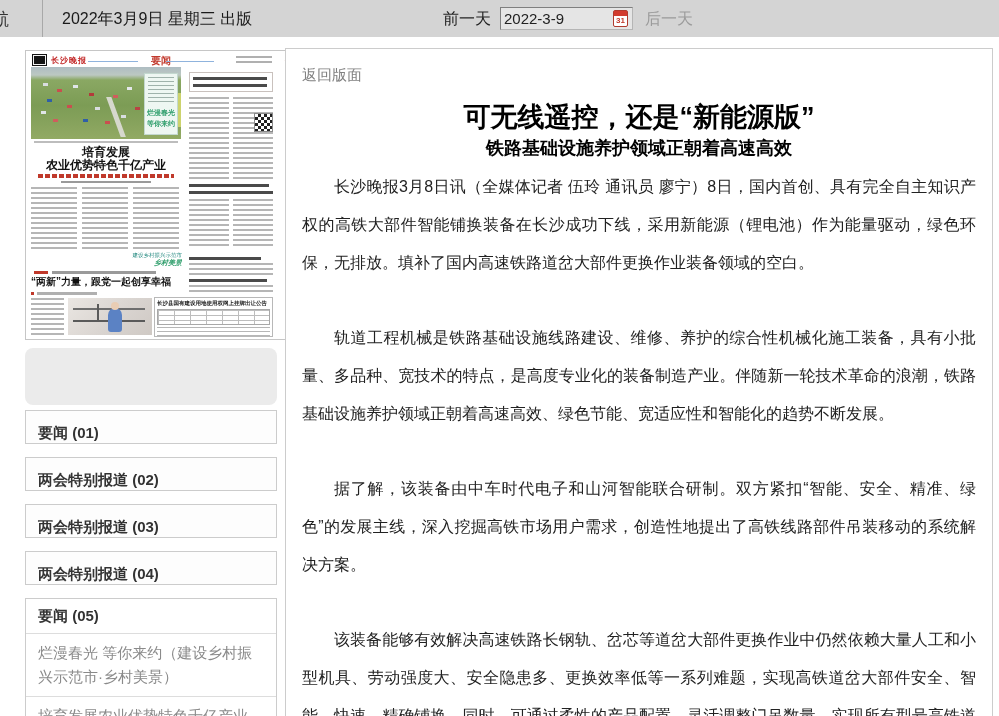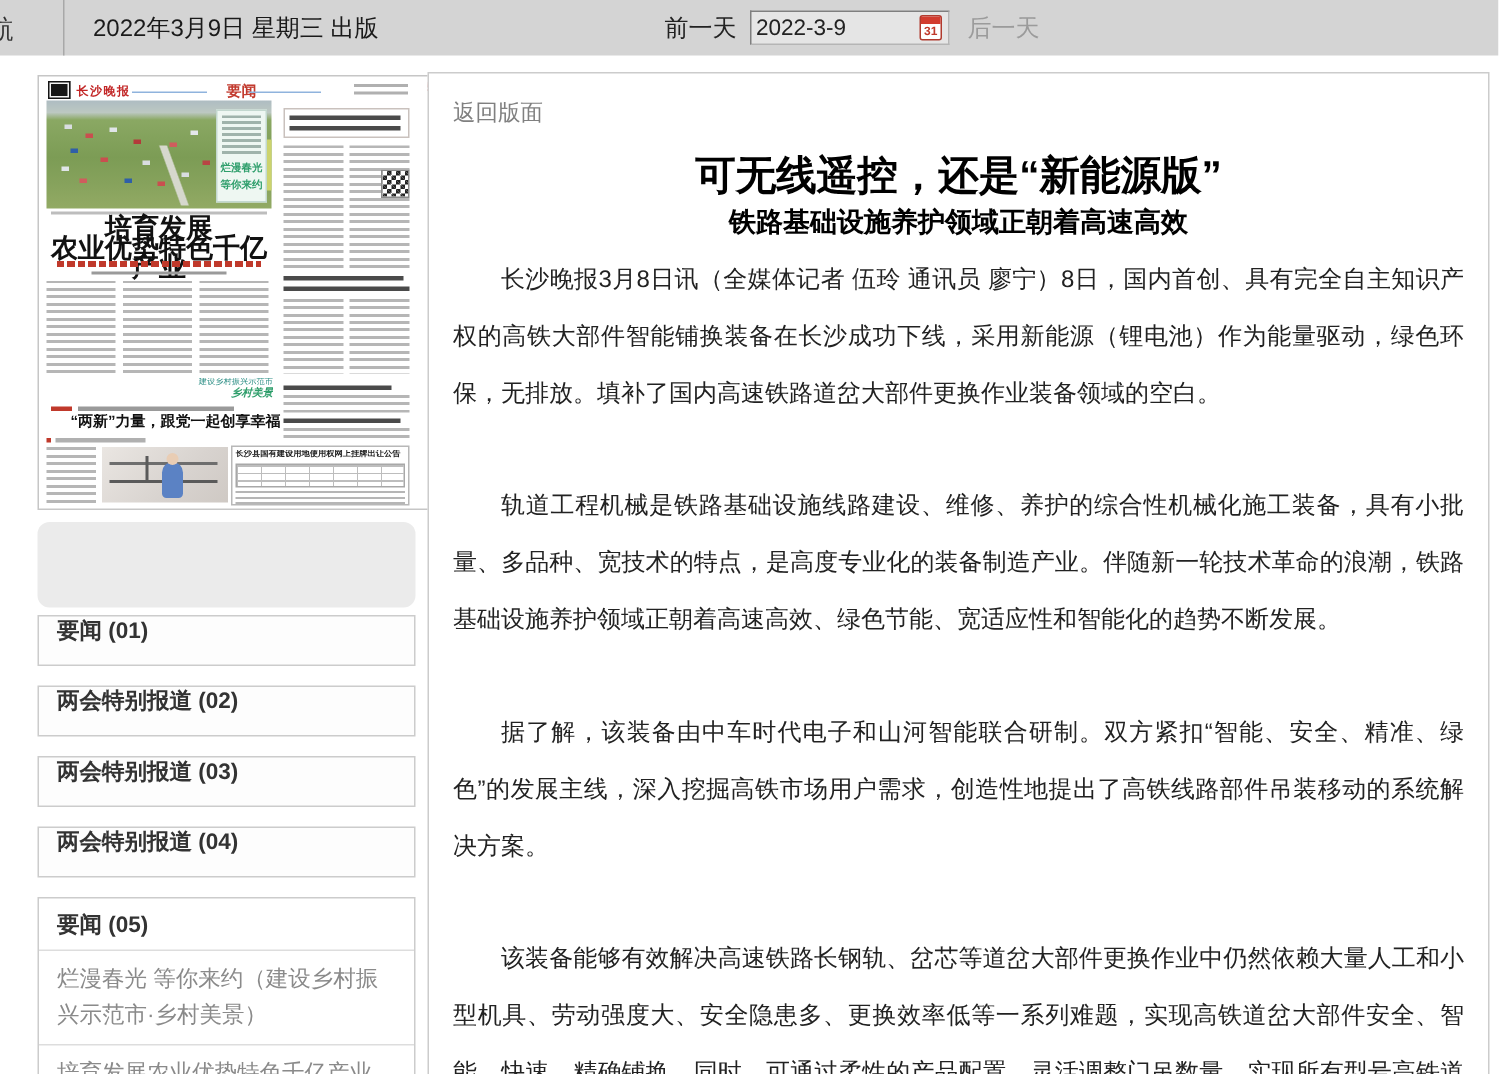--- a/index.html
+++ b/index.html
@@ -63,41 +63,41 @@
           background:linear-gradient(70deg,transparent 47%,#d6d8cd 48%,#d6d8cd 52%,transparent 53%); }
   .badge { position:absolute; left:118px; top:22px; width:34px; height:62px;
            background:#eef7f2; border:1px solid #c3d8cf; }
   .badge .blines { position:absolute; left:3px; top:3px; width:26px; height:26px;
                    background:repeating-linear-gradient(180deg,#9fb3ab 0 1.5px,transparent 1.5px 4px); }
   .badge .g1,.badge .g2 { position:absolute; left:0; right:0; text-align:center;
                           color:#2e9e6b; font-weight:bold; font-size:7px; line-height:9px; }
   .badge .g1 { top:34px; } .badge .g2 { top:45px; }
   .caption1 { position:absolute; left:8px; top:90px; width:144px; height:2px; background:#bdbdbd; }
   .hl1 { position:absolute; left:5px; top:95px; width:150px; text-align:center;
-         font-size:18px; line-height:13px; font-weight:bold; color:#111; }
+         font-size:12px; line-height:13px; font-weight:bold; color:#111; }
   .subred { position:absolute; left:12px; top:123px; width:136px; height:4px;
             background:repeating-linear-gradient(90deg,#c0392b 0 5px,transparent 5px 7px); }
   .midline { position:absolute; left:35px; top:130px; width:90px; height:2px; background:#9a9a9a; }
   
   .rc-box { position:absolute; left:163px; top:21px; width:84px; height:20px; border:1px solid #c9c1bd; }
   .rc-box i { position:absolute; left:3px; top:4px; width:74px; height:3px; background:#4a4a4a;
               box-shadow:0 7px 0 #4a4a4a; }
   .qr { position:absolute; left:228px; top:62px; width:19px; height:19px; border:1px solid #8a8a8a;
         background-color:#fff;
         background-image:linear-gradient(45deg,#222 25%,transparent 25%,transparent 75%,#222 75%),
                          linear-gradient(45deg,#222 25%,transparent 25%,transparent 75%,#222 75%);
         background-size:6px 6px; background-position:0 0,3px 3px; }
   
   .series { position:absolute; left:98px; top:201px; width:58px; height:17px; overflow:hidden; text-align:right; }
   .series .s1 { font-size:5.5px; line-height:6px; color:#2e8f86; white-space:nowrap; }
   .series .s2 { font-size:7px; line-height:9px; color:#2e9e6b; font-weight:bold; font-style:italic; }
   .kick { position:absolute; left:8px; top:220px; width:14px; height:3px; background:#c0392b; }
   .kick2 { position:absolute; left:26px; top:220px; width:104px; height:3px; background:#9a9a9a; }
   .hl2 { position:absolute; left:5px; top:225px; width:152px; font-size:10px; line-height:12px;
-         font-weight:bold; color:#111; white-space:nowrap; overflow:hidden;margin-left:16px; }
+         font-weight:bold; color:#111; white-space:nowrap; overflow:hidden; }
   .bullet { position:absolute; left:5px; top:241px; width:3px; height:3px; background:#c0392b; }
   .bulletbar { position:absolute; left:11px; top:241px; width:60px; height:3px; background:#b0b0b0; }
   .photo2 { position:absolute; left:42px; top:247px; width:84px; height:37px; overflow:hidden;
             background:linear-gradient(135deg,#eae6e2 0,#d8d3cf 60%,#cfc9c4 100%); }
   .photo2 .person { position:absolute; left:40px; top:10px; width:14px; height:24px;
                     background:#5b82c4; border-radius:7px 7px 3px 3px; }
   .photo2 .person::before { content:""; position:absolute; top:-6px; left:3px; width:8px; height:8px;
                             border-radius:50%; background:#e9cdb4; }
   .photo2 .gear { position:absolute; left:5px; top:22px; width:72px; height:2px; background:#5a5a5a;
                   box-shadow:0 -12px 0 #6e6e6e; }
@@ -106,21 +106,21 @@
   .notice { position:absolute; left:128px; top:246px; width:119px; height:40px; border:1px solid #b8b8b8; padding:2px; }
   .notice .nt { font-size:5.5px; line-height:7px; font-weight:bold; color:#222; white-space:nowrap; overflow:hidden; }
   .ntable { height:16px; margin-top:2px; border:1px solid #a8a8a8;
             background-image:repeating-linear-gradient(90deg,#bdbdbd 0 1px,transparent 1px 16px),
                              repeating-linear-gradient(180deg,#bdbdbd 0 1px,transparent 1px 5px); }
   .ncols { position:relative; height:9px; margin-top:2px;
            background:repeating-linear-gradient(180deg,#b6b6b6 0 1.5px,transparent 1.5px 4px); }
 
   
   .sec { height:34px; margin-top:13px; border:1px solid #ccc; background:#fdfdfd;
-         display:flex; align-items:flex-start; padding:0 12px; font-size:15px; font-weight:bold;
+         display:flex; align-items:flex-end; padding:0 12px; font-size:15px; font-weight:bold;
          color:#333; cursor:pointer; }
   .sec.first { margin-top:5px; }
   .group { margin-top:13px; border:1px solid #ccc; background:#fff; }
   .group .ghead { height:34px; display:flex; align-items:center; padding:0 12px;
                   font-size:15px; font-weight:bold; color:#333; cursor:pointer; }
   .group .gitem { border-top:1px solid #ddd; padding:7px 12px; font-size:15px; line-height:24px;
                   color:#8a8a8a; cursor:pointer; }
   .group .gitem.current { text-decoration:underline; }
 
   

